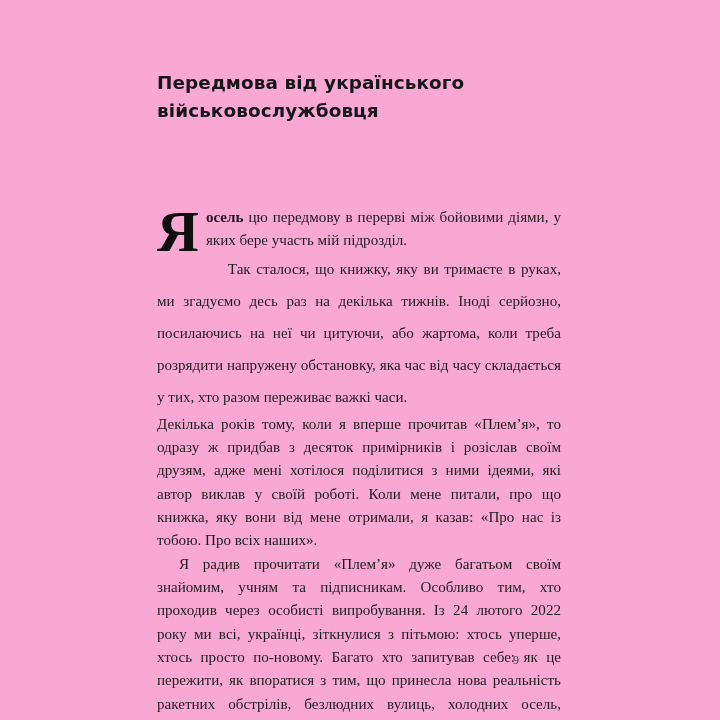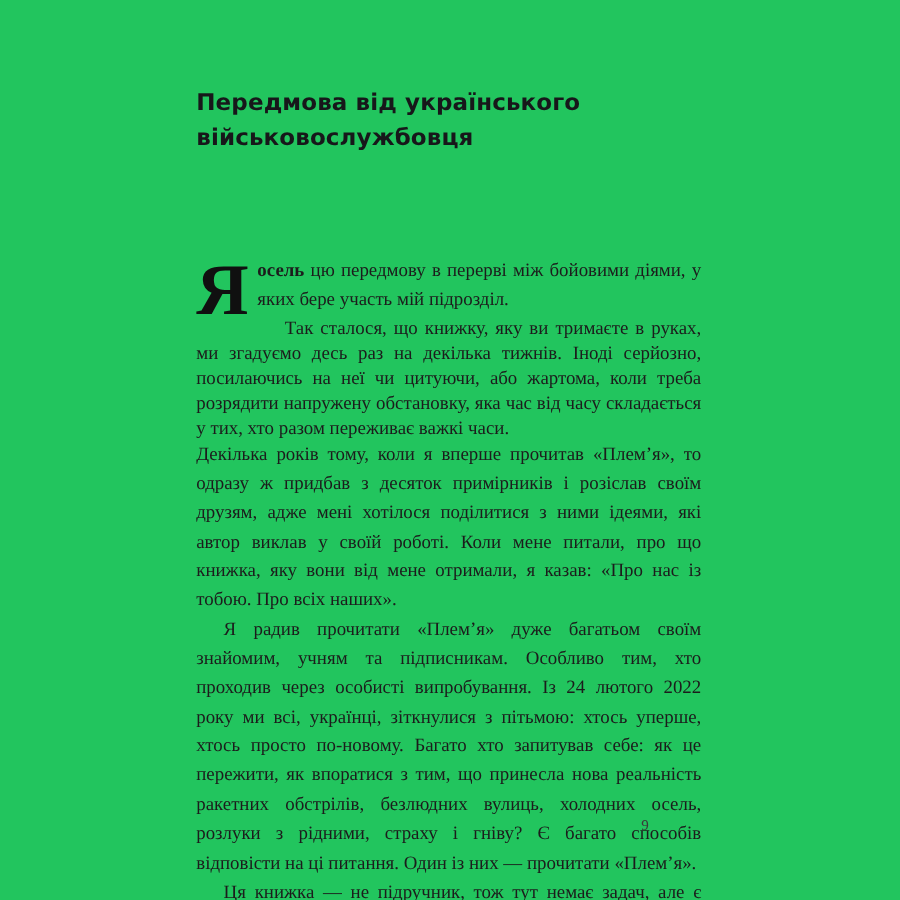--- a/index.html
+++ b/index.html
@@ -13,21 +13,21 @@
     height: 720px;
     overflow: hidden;
     font-family: "Liberation Serif", "DejaVu Serif", serif;
     color: #1a1a1a;
     position: relative;
   }
 
   .page {
     position: absolute;
     inset: 0;
-    background: #22c55e;
+    background: #f9a8d4;
   }
 
   
   .chapter-title {
     position: absolute;
     left: 157px;
     top: 57px;
     width: 420px;
     font-family: "DejaVu Sans", "Liberation Sans", sans-serif;
     font-weight: 700;
@@ -78,21 +78,21 @@
   }
 
   .lead-bold {
     font-weight: 700;
   }
 
   
   .para-runon {
     margin: 0;
     font-size: 15.1px;
-    line-height: 20px;
+    line-height: 32px;
     text-align: justify;
     text-align-last: left;
     text-indent: 1.45em;
     color: #1c1c1c;
   }
 
   
   .folio {
     position: absolute;
     left: 0;

